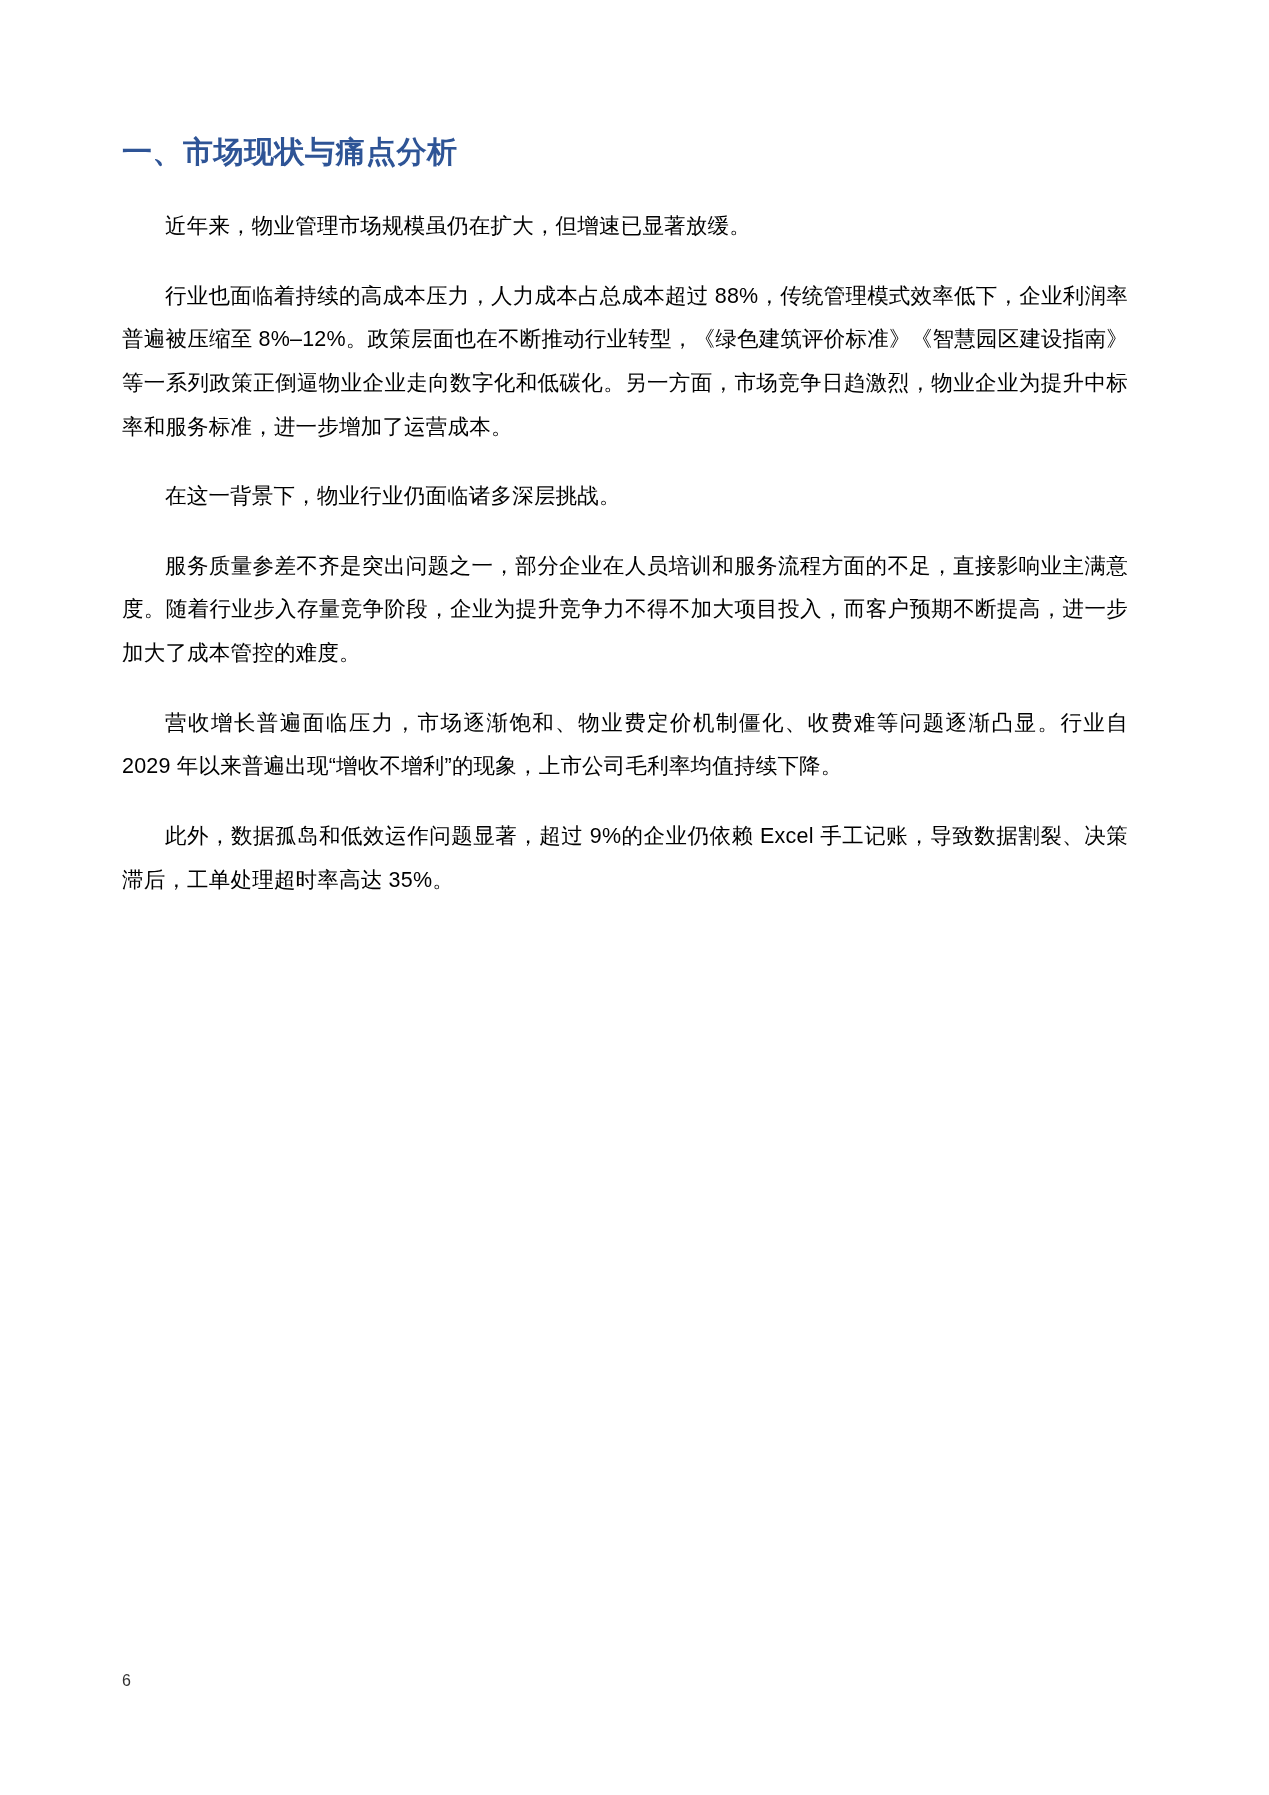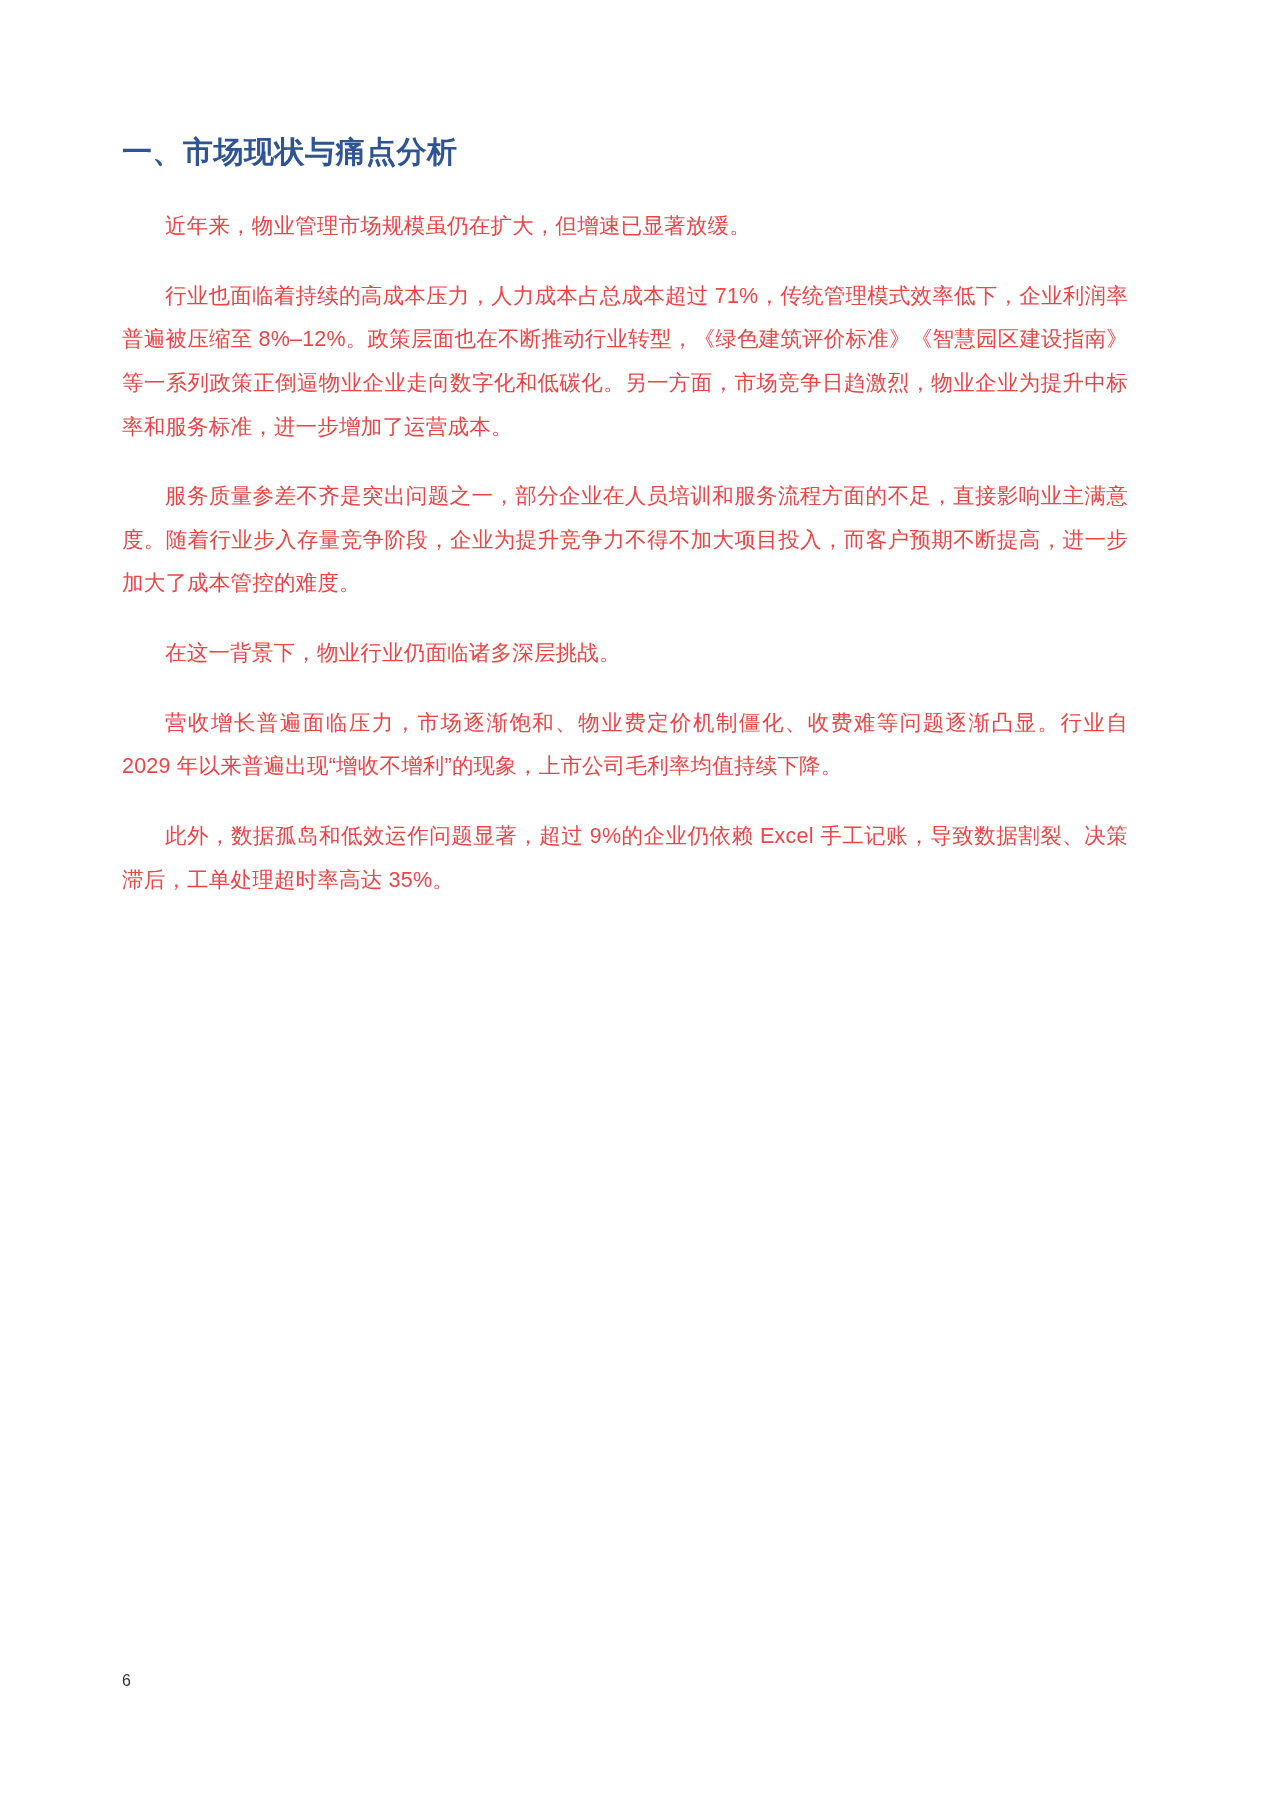--- a/index.html
+++ b/index.html
@@ -28,21 +28,21 @@
     color: #2e5496;
     font-size: 30px;
     font-weight: bold;
     letter-spacing: 0.5px;
     line-height: 1.3;
     margin: 0 0 34px 0;
     font-family: "Liberation Sans", "DejaVu Sans", sans-serif;
   }
   .para {
     font-size: 21.5px;
-    color: #ef4444;
+    color: #000000;
     line-height: 2.03;
     margin: 0 4px 26px 0;
     text-align: justify;
     text-justify: inter-ideograph;
     text-indent: 2em;
     letter-spacing: 0.2px;
     font-family: "Liberation Sans", "DejaVu Sans", sans-serif;
   }
   .para:last-of-type {
     margin-bottom: 0;
@@ -59,23 +59,23 @@
 </head>
 <body>
 
 <div class="page">
 
   <div class="content">
 
     <h1 class="section-heading">一、市场现状与痛点分析</h1>
 
     <p class="para">近年来，物业管理市场规模虽仍在扩大，但增速已显著放缓。</p>
-    <p class="para">行业也面临着持续的高成本压力，人力成本占总成本超过 71%，传统管理模式效率低下，企业利润率普遍被压缩至 8%–12%。政策层面也在不断推动行业转型，《绿色建筑评价标准》《智慧园区建设指南》等一系列政策正倒逼物业企业走向数字化和低碳化。另一方面，市场竞争日趋激烈，物业企业为提升中标率和服务标准，进一步增加了运营成本。</p>
+    <p class="para">行业也面临着持续的高成本压力，人力成本占总成本超过 88%，传统管理模式效率低下，企业利润率普遍被压缩至 8%–12%。政策层面也在不断推动行业转型，《绿色建筑评价标准》《智慧园区建设指南》等一系列政策正倒逼物业企业走向数字化和低碳化。另一方面，市场竞争日趋激烈，物业企业为提升中标率和服务标准，进一步增加了运营成本。</p>
+    <p class="para">在这一背景下，物业行业仍面临诸多深层挑战。</p>
     <p class="para">服务质量参差不齐是突出问题之一，部分企业在人员培训和服务流程方面的不足，直接影响业主满意度。随着行业步入存量竞争阶段，企业为提升竞争力不得不加大项目投入，而客户预期不断提高，进一步加大了成本管控的难度。</p>
-    <p class="para">在这一背景下，物业行业仍面临诸多深层挑战。</p>
     <p class="para">营收增长普遍面临压力，市场逐渐饱和、物业费定价机制僵化、收费难等问题逐渐凸显。行业自 2029 年以来普遍出现“增收不增利”的现象，上市公司毛利率均值持续下降。</p>
     <p class="para">此外，数据孤岛和低效运作问题显著，超过 9%的企业仍依赖 Excel 手工记账，导致数据割裂、决策滞后，工单处理超时率高达 35%。</p>
 
   </div>
 
   <div class="page-number">6</div>
 
 </div>
 
 </body></html>

